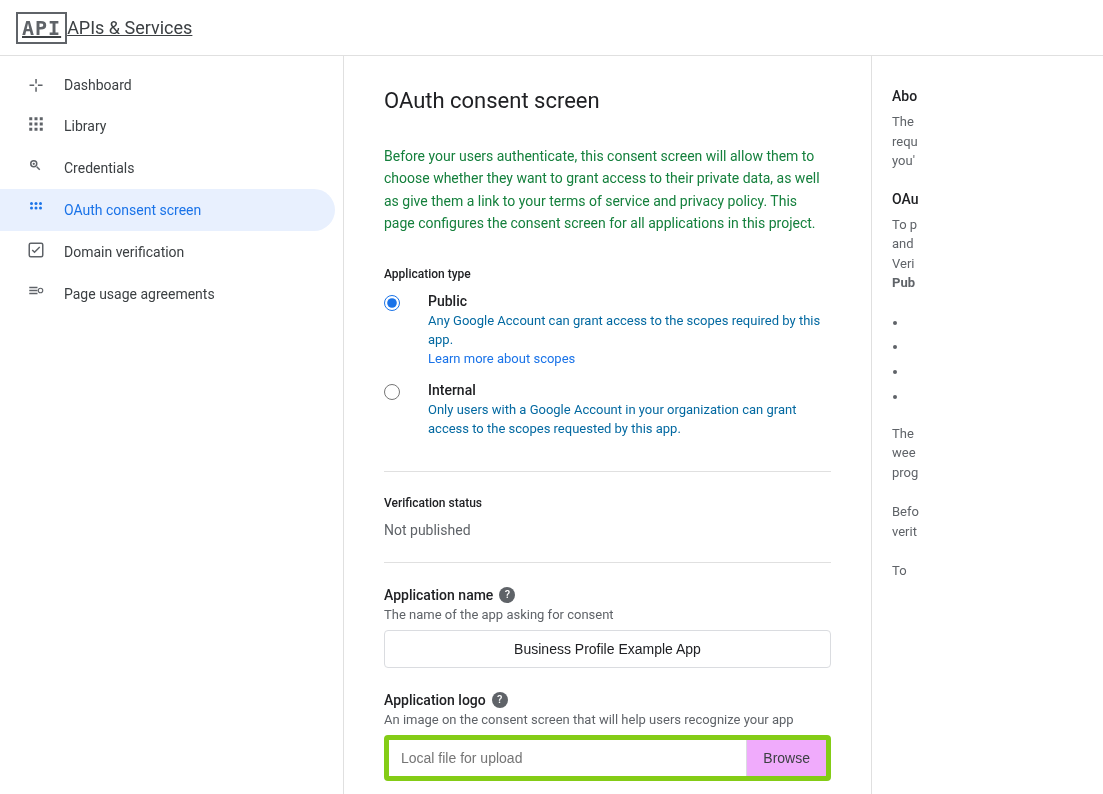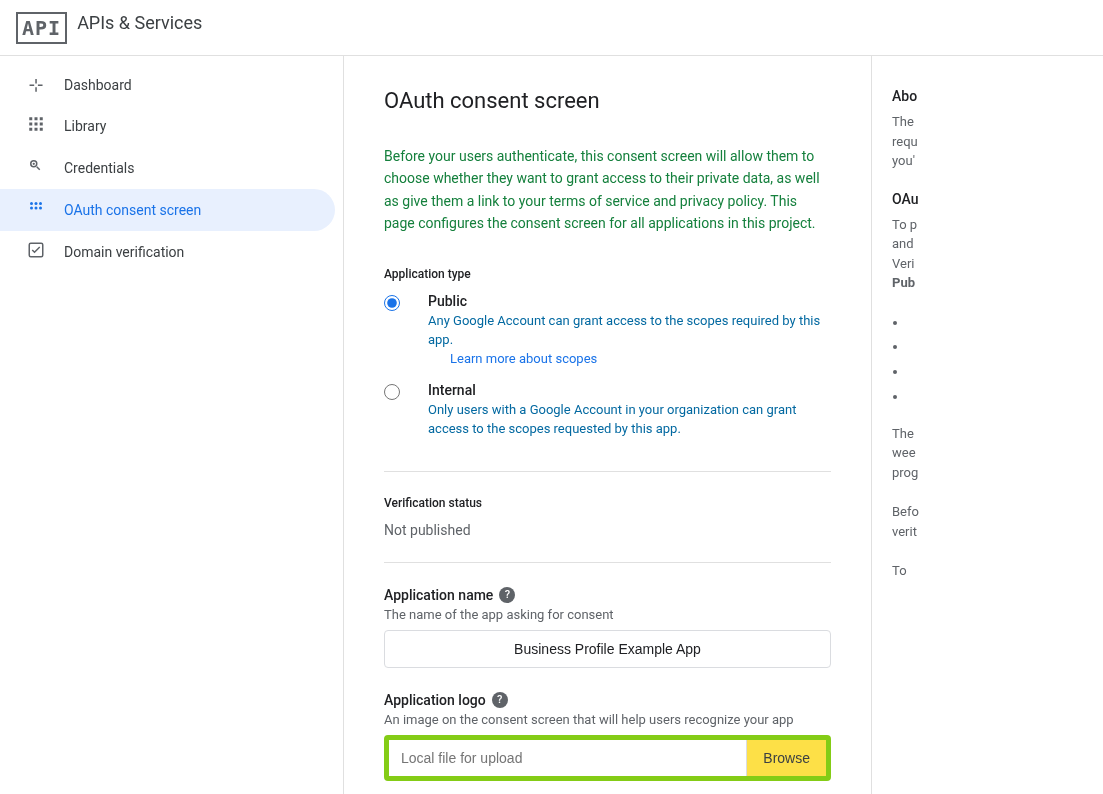--- a/index.html
+++ b/index.html
@@ -8,22 +8,22 @@
     .top-bar {
       display: flex;
       align-items: center;
       height: 56px;
       border-bottom: 1px solid #e0e0e0;
       padding: 0 16px;
       flex-shrink: 0;
     }
     .top-bar-logo {
       display: flex;
-      align-items: flex-start;
-      gap: 10px;
+      align-items: center;
+      text-decoration: underline;
     }
     .api-logo {
       font-size: 20px;
       font-weight: bold;
       color: #5f6368;
       letter-spacing: 1px;
       border: 2px solid #5f6368;
       padding: 2px 4px;
       font-family: monospace;
     }
@@ -139,21 +139,20 @@
     .radio-description {
       font-size: 13px;
       color: #0369a1;
       margin-top: 2px;
       line-height: 1.5;
     }
     .radio-link {
       color: #1a73e8;
       text-decoration: none;
       font-size: 13px;
-      margin-left: 22px;
     }
 
     .divider {
       border: none;
       border-top: 1px solid #e0e0e0;
       margin: 24px 0;
     }
 
     .verification-status {
       margin-bottom: 24px;
@@ -215,21 +214,21 @@
     .file-input-display {
       flex: 1;
       padding: 10px 12px;
       font-size: 14px;
       color: #5f6368;
       border: none;
       outline: none;
     }
     .browse-button {
       padding: 10px 16px;
-      background: #fde047;
+      background: #f0abfc;
       border: none;
       border-left: 1px solid #dadce0;
       cursor: pointer;
       font-size: 14px;
       color: #3c4043;
       font-weight: 500;
     }
 
     .right-panel {
       width: 232px;
@@ -327,20 +326,31 @@
     <div class="sidebar-item">
       <span class="sidebar-icon">
         <svg width="18" height="18" viewBox="0 0 24 24" fill="#5f6368">
             <rect x="3" y="3" width="18" height="18" rx="2" fill="none" stroke="#5f6368" stroke-width="2"></rect>
             <polyline points="7,12 10,15 17,8" stroke="#5f6368" stroke-width="2" fill="none"></polyline>
           </svg>
       </span>
       <span class="sidebar-label">Domain verification</span>
     </div>
 
+    <div class="sidebar-item">
+      <span class="sidebar-icon">
+        <svg width="18" height="18" viewBox="0 0 24 24" fill="#5f6368">
+            <line x1="3" y1="6" x2="14" y2="6" stroke="#5f6368" stroke-width="2"></line>
+            <line x1="3" y1="10" x2="14" y2="10" stroke="#5f6368" stroke-width="2"></line>
+            <line x1="3" y1="14" x2="14" y2="14" stroke="#5f6368" stroke-width="2"></line>
+            <circle cx="18" cy="10" r="3" fill="none" stroke="#5f6368" stroke-width="1.5"></circle>
+          </svg>
+      </span>
+      <span class="sidebar-label">Page usage agreements</span>
+    </div>
 
   </nav>
 
   <div class="content-area">
 
     <div class="main-content">
 
       <h1 class="page-title">OAuth consent screen</h1>
 
       <p class="description-text">Before your users authenticate, this consent screen will allow them to choose whether they want to grant access to their private data, as well as give them a link to your terms of service and privacy policy. This page configures the consent screen for all applications in this project.</p>

